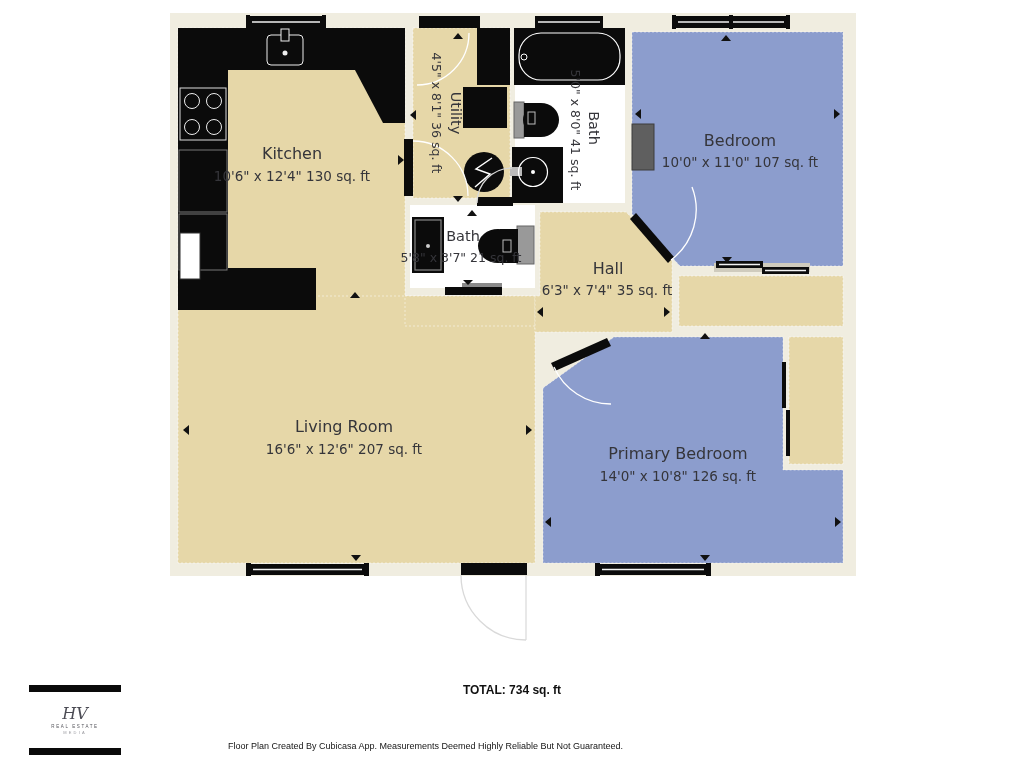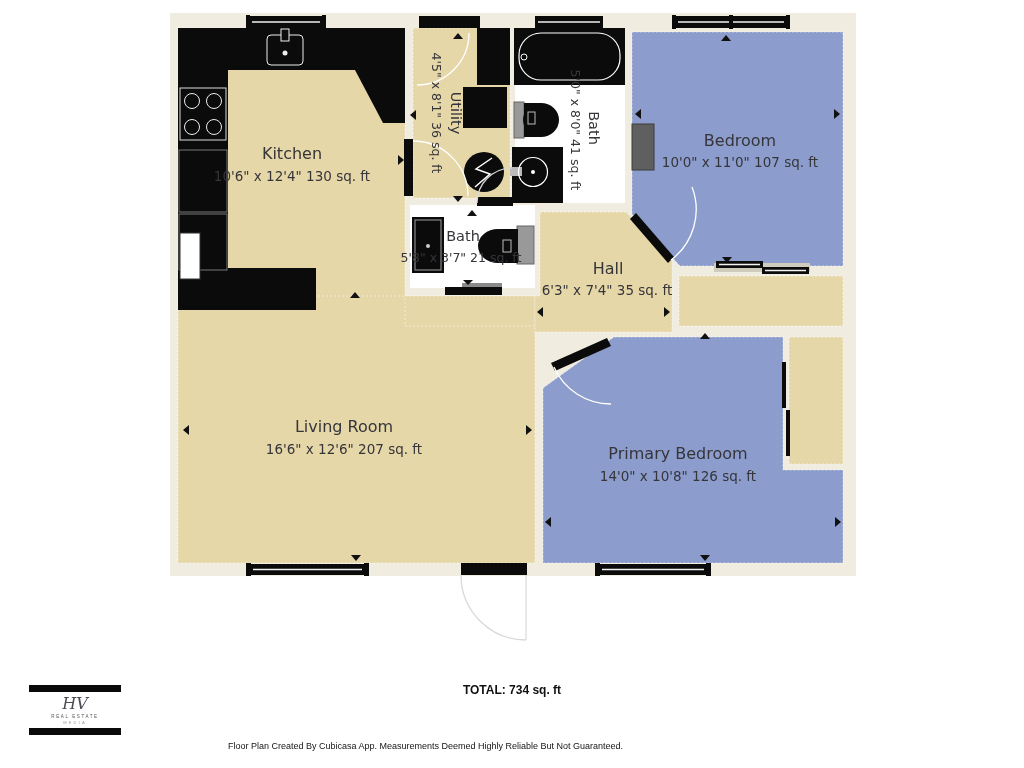--- a/index.html
+++ b/index.html
@@ -17,21 +17,21 @@
   .arcg{fill:none;stroke:#d9d9d9;stroke-width:1.3;}
   .arw{fill:#111;}
   .outl{fill:none;stroke:rgba(255,255,255,.45);stroke-width:1;}
   .footer-summary{position:absolute;left:0;top:684px;width:1024px;text-align:center;
        color:#111;font-size:11.5px;line-height:12.2px;}
   .footer-summary .tot{font-weight:bold;font-size:12px;}
   .disclaimer{position:absolute;left:0;top:741px;width:851px;text-align:center;
        color:#151515;font-size:9px;}
   .logo{position:absolute;left:29px;top:685px;width:92px;}
   .logo .bar{height:7px;background:#0a0a0a;}
-  .logo .mid{height:36px;background:#fff;display:flex;flex-direction:column;
+  .logo .mid{height:56px;background:#fff;display:flex;flex-direction:column;
        align-items:center;justify-content:center;}
   .logo .mono{font-family:"DejaVu Serif",serif;font-style:italic;font-size:16px;
        color:#4c4c55;line-height:16px;}
   .logo .re{font-size:4.5px;letter-spacing:1.6px;color:#55555c;margin-top:2px;}
   .logo .md{font-size:4px;letter-spacing:2.2px;color:#9a9aa0;margin-top:1px;}
 </style>
 </head>
 <body>
 
 <svg width="1024" height="768" viewBox="0 0 1024 768">

